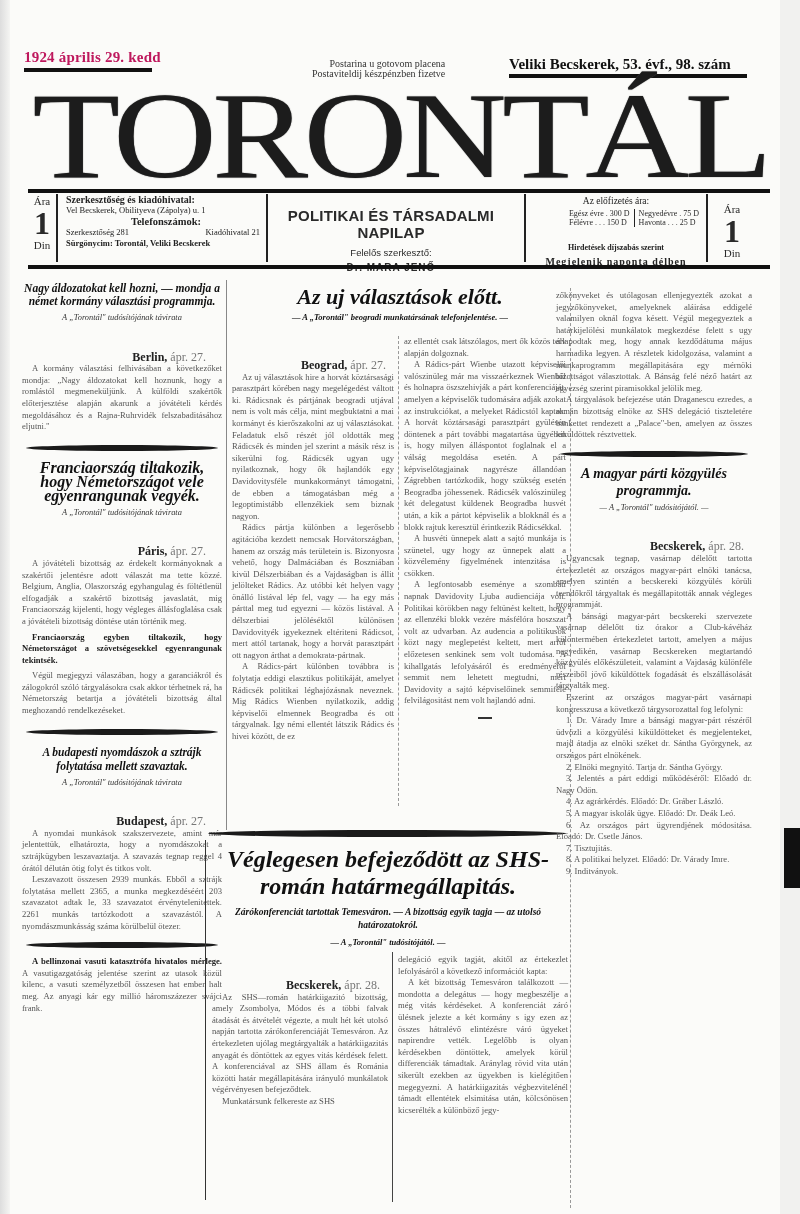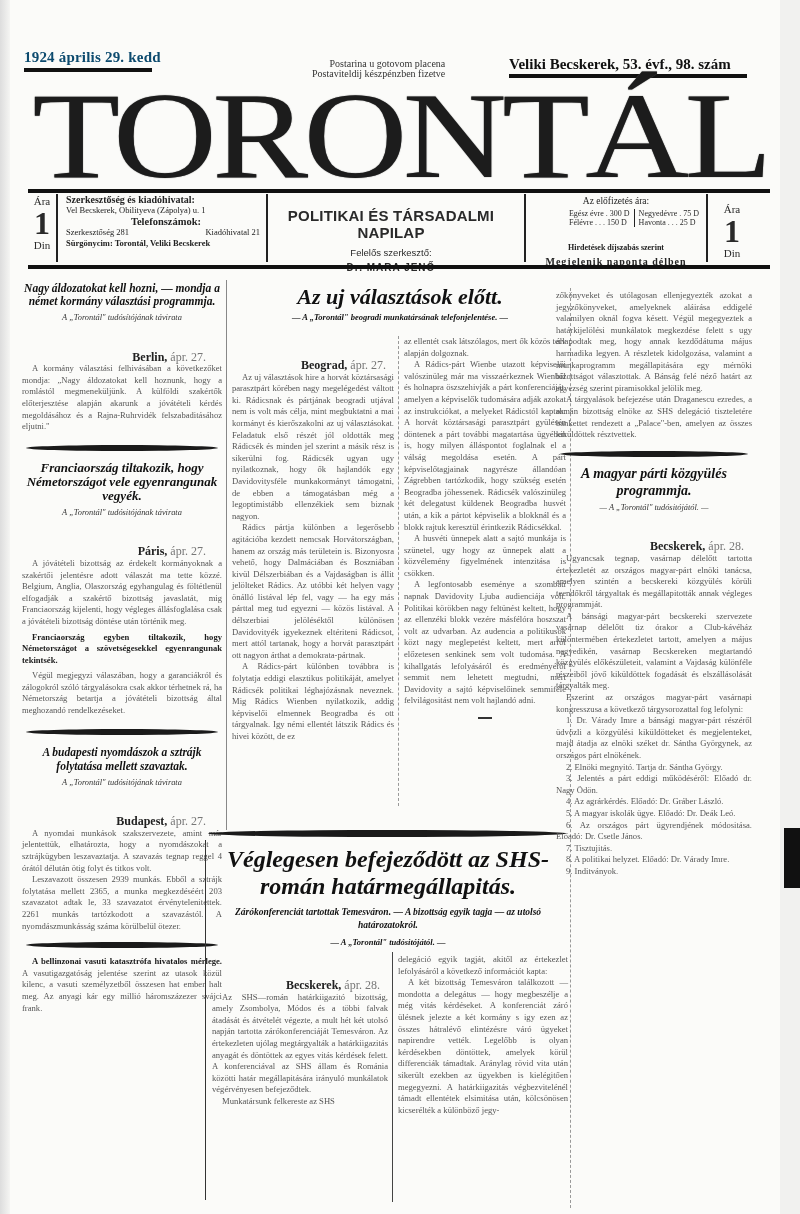--- a/index.html
+++ b/index.html
@@ -2,21 +2,21 @@
 <html><head>
 <meta charset="utf-8">
 <style>
   html, body { margin:0; padding:0; }
   body { width:800px; height:1214px; background:#fbfbf9; position:relative; overflow:hidden;
          font-family:"Liberation Serif", serif; color:#2a2a2a; }
   .abs { position:absolute; }
   .leftedge { left:0; top:0; width:10px; height:1214px; background:linear-gradient(90deg,#ddd,#f5f5f3); }
   .rightedge { right:0; top:0; width:20px; height:1214px; background:#f1f1ef; }
 
-  .date { left:24px; top:49px; font-size:15px; font-weight:bold; letter-spacing:0.2px; color:#0c4a6e; }
+  .date { left:24px; top:49px; font-size:15px; font-weight:bold; letter-spacing:0.2px; color:#be185d; }
   .issue { left:509px; top:56px; font-size:15px; font-weight:bold; color:#111; }
   .uline { height:4px; background:#111; }
   .postal { left:312px; top:59px; font-size:10px; line-height:10px; text-align:right; color:#333; }
 
   .masthead { left:40px; top:83px; width:720px; height:106px; font-family:"Liberation Serif", serif;
               font-size:122px; line-height:106px; letter-spacing:-4px; color:#1c1c1c; text-align:center;
               transform:scaleX(1.18); transform-origin:center; text-shadow:0 0 1px #555; }
 
   .hrule { left:28px; width:742px; height:4px; background:#111; }
   .price-box { text-align:center; font-size:11px; line-height:12px; }
@@ -101,21 +101,21 @@
 <div class="abs hrule" style="top:265px;"></div>
 
 <div class="abs col" style="left:22px;top:282px;width:200px;">
   <div class="hl" style="font-size:11.5px;line-height:13px;">Nagy áldozatokat kell hozni, — mondja a német kormány választási programmja.</div>
   <div class="byline" style="margin:4px 0 3px;">A „Torontál" tudósítójának távirata</div>
   <div class="dateline"><span style="font-weight:bold;color:#222;">Berlin,</span> <span>ápr. 27.</span></div>
   <p>A kormány választási felhivásában a következőket mondja: „Nagy áldozatokat kell hoznunk, hogy a romlástól megmeneküljünk. A külföldi szakértők előterjesztése alapján akarunk a jóvátételi kérdés megoldásához és a Rajna-Ruhrvidék felszabaditásához eljutni."</p>
 
   <div class="divider" style="margin:12px 4px 10px;"></div>
 
-  <div class="hl" style="font-size:13px;line-height:14px;">Franciaország tiltakozik, hogy Németországot vele egyenrangunak vegyék.</div>
+  <div class="hl" style="font-size:16px;line-height:14px;">Franciaország tiltakozik, hogy Németországot vele egyenrangunak vegyék.</div>
   <div class="byline" style="margin:4px 0 3px;">A „Torontál" tudósitójának távirata</div>
   <div class="dateline"><span style="font-weight:bold;color:#222;">Páris,</span> <span>ápr. 27.</span></div>
   <p>A jóvátételi bizottság az érdekelt kormányoknak a szakértői jelentésre adott válaszát ma tette közzé. Belgium, Anglia, Olaszország egyhangulag és föltétlenül elfogadják a szakértő bizottság javaslatát, mig Franciaország kijelenti, hogy végleges állásfoglalása csak a jóvátételi bizottság döntése után történik meg.</p>
   <p style="font-weight:bold;color:#1c1c1c;margin:4px 0;">Franciaország egyben tiltakozik, hogy Németországot a szövetségesekkel egyenrangunak tekintsék.</p>
   <p>Végül megjegyzi válaszában, hogy a garanciákról és zálogokról szóló tárgyalásokra csak akkor térhetnek rá, ha Németország betartja a jóvátételi bizottság által meghozandó rendelkezéseket.</p>
 
   <div class="divider" style="margin:12px 4px 10px;"></div>
 
   <div class="hl" style="font-size:11.5px;line-height:14px;">A budapesti nyomdászok a sztrájk folytatása mellett szavaztak.</div>
   <div class="byline" style="margin:4px 0 3px;">A „Torontál" tudósitójának távirata</div>

